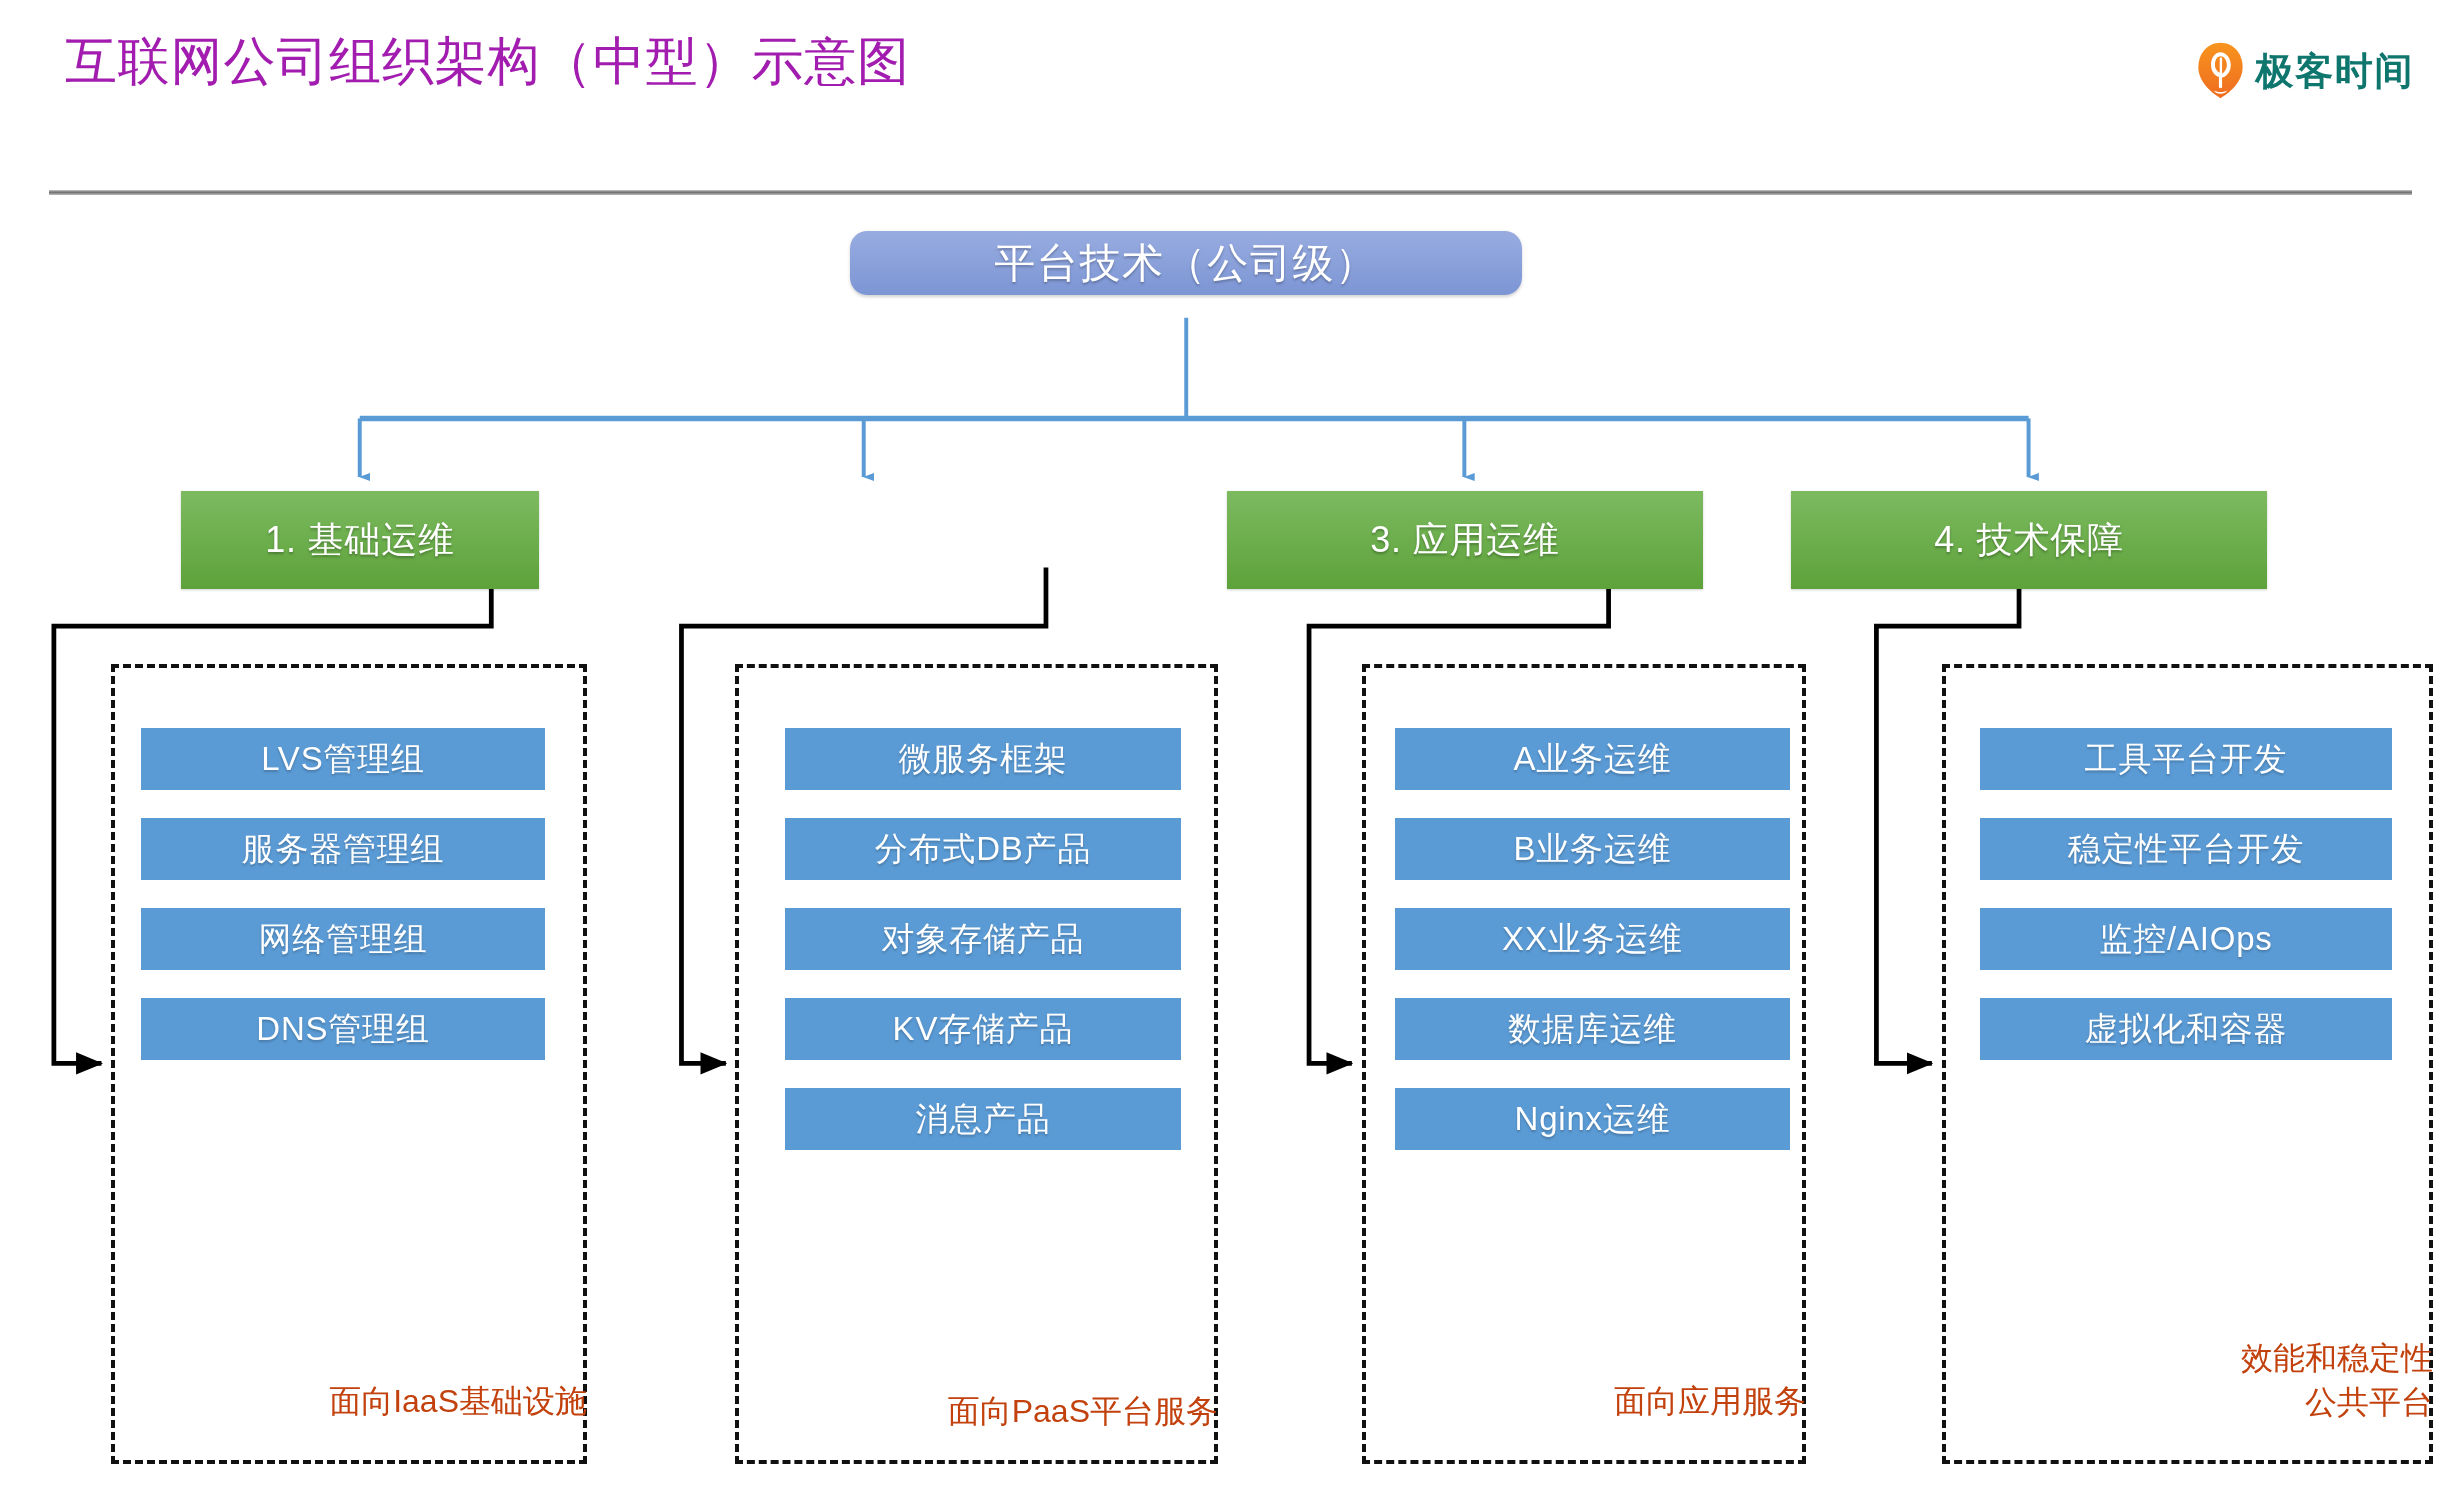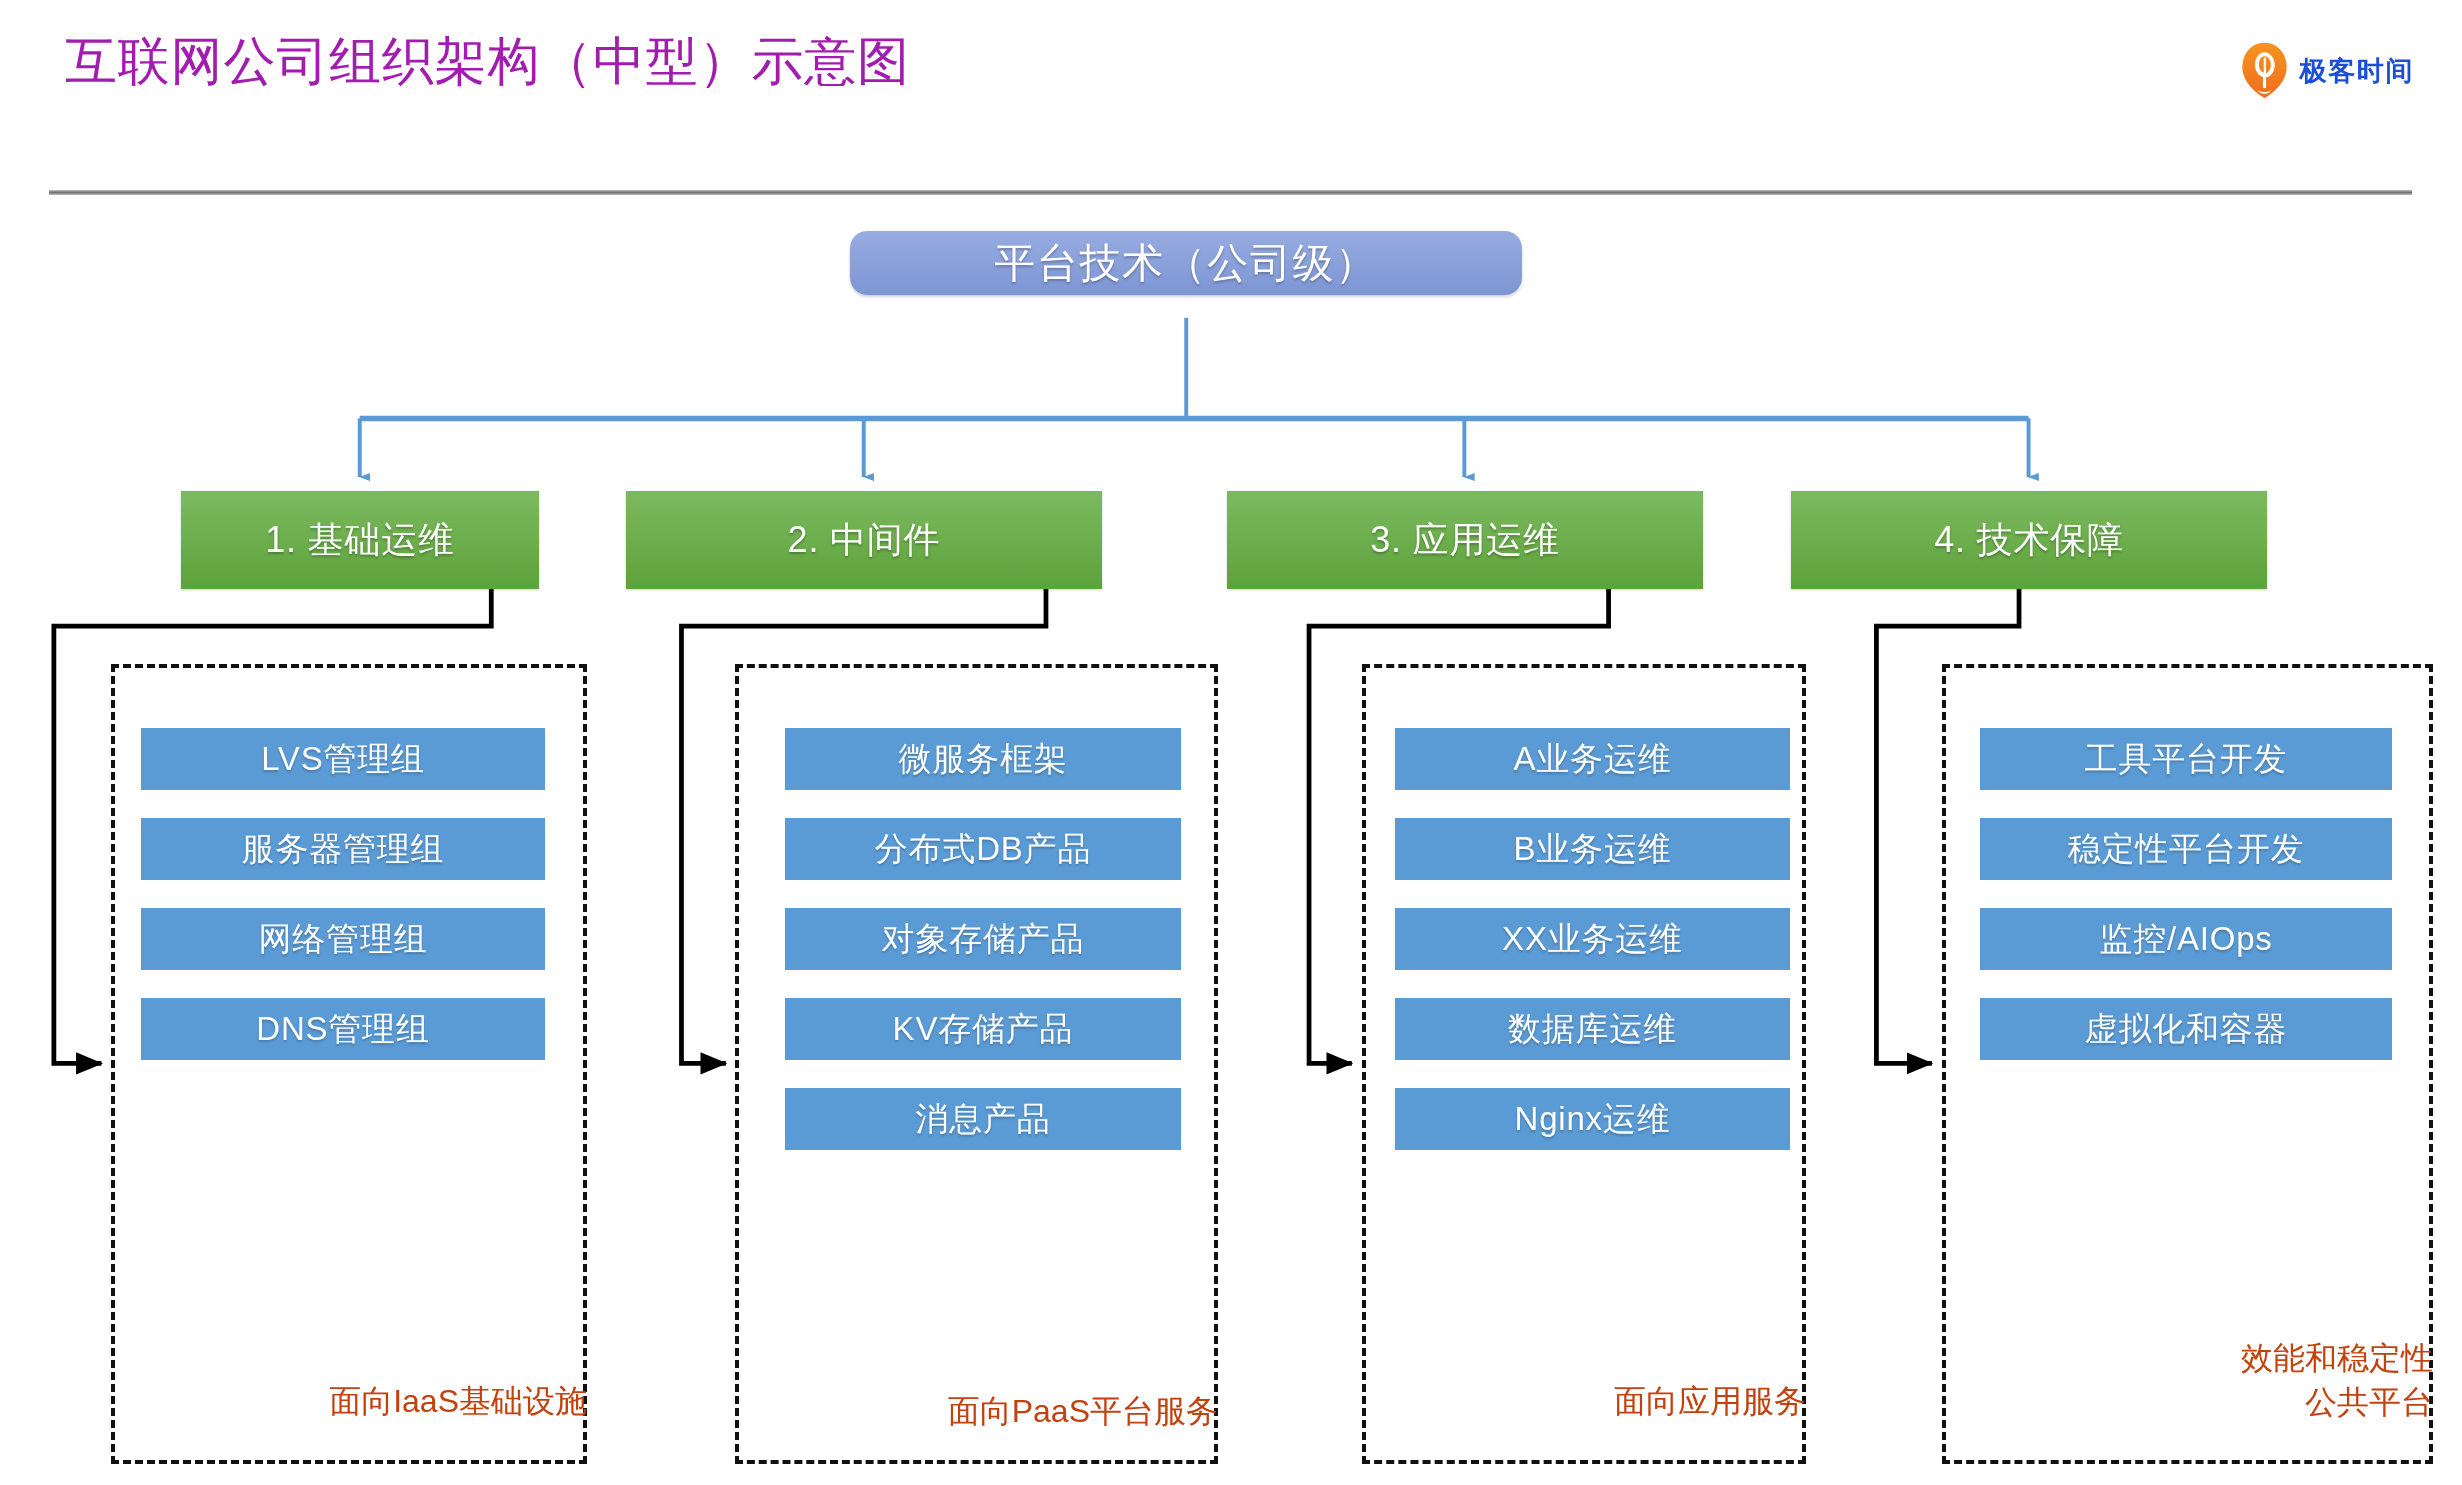--- a/index.html
+++ b/index.html
@@ -20,22 +20,22 @@
     font-weight:400;
     letter-spacing:0.8px;
     white-space:nowrap;
   }
   #brand-logo{
     position:absolute;right:48px;top:41px;
     display:flex;align-items:center;gap:11px;
   }
   #brand-mark{width:49px;height:59px;display:block;}
   #brand-text{
-    font-size:27px;line-height:44px;
-    color:#1d4ed8;font-weight:700;letter-spacing:1.6px;white-space:nowrap;
+    font-size:38px;line-height:44px;
+    color:#0f766e;font-weight:700;letter-spacing:1.6px;white-space:nowrap;
   }
   #header-rule{
     position:absolute;left:49px;top:190px;width:2363px;height:4.8px;
     background:linear-gradient(to bottom,#c9c9c9,#6e6e6e 45%,#bdbdbd);
   }
 
   
   #connectors{position:absolute;left:0;top:0;width:2462px;height:1485px;pointer-events:none;}
 
   
@@ -154,21 +154,20 @@
       <path d="M 620 716 L 620 790 L 68 790 L 68 1342 L 128 1342" marker-end="url(#blackArrow)"></path>
       <path d="M 1320 716 L 1320 790 L 860 790 L 860 1342 L 916 1342" marker-end="url(#blackArrow)"></path>
       <path d="M 2030 716 L 2030 790 L 1652 790 L 1652 1342 L 1706 1342" marker-end="url(#blackArrow)"></path>
       <path d="M 2548 716 L 2548 790 L 2368 790 L 2368 1342 L 2438 1342" marker-end="url(#blackArrow)"></path>
     </g>
   </svg>
 
   <div class="root-node">平台技术（公司级）</div>
 
   <div class="dept-node c0">1. 基础运维</div>
-  <div class="dept-node c1">2. 中间件</div>
   <div class="dept-node c2">3. 应用运维</div>
   <div class="dept-node c3">4. 技术保障</div>
 
   <div class="group-box g0"></div>
   <div class="group-box g1"></div>
   <div class="group-box g2"></div>
   <div class="group-box g3"></div>
 
   <div class="team-col t0">
     <div class="team-box">LVS管理组</div>

